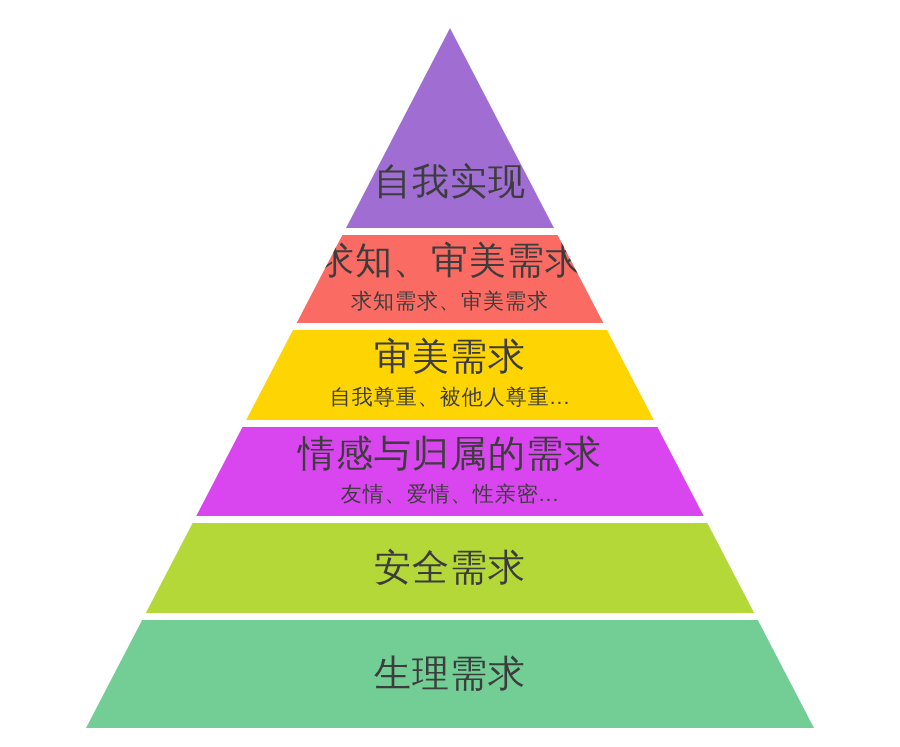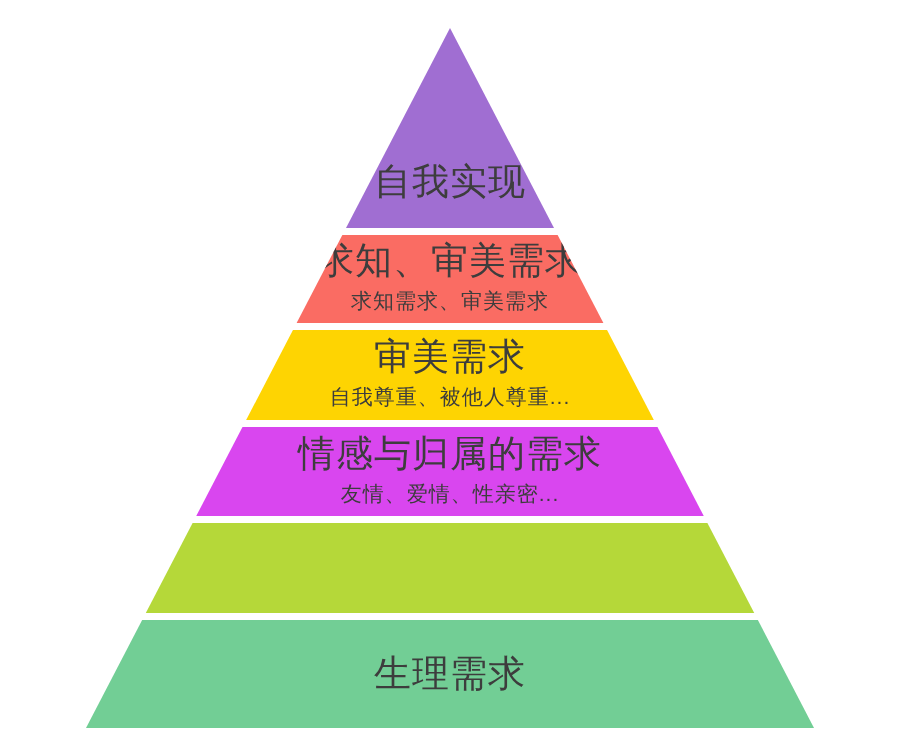--- a/index.html
+++ b/index.html
@@ -70,20 +70,21 @@
       <div class="band-title">审美需求</div>
       <div class="band-sub">自我尊重、被他人尊重...</div>
     </div>
 
     <div class="band band-3" style="background: #d946ef;">
       <div class="band-title">情感与归属的需求</div>
       <div class="band-sub">友情、爱情、性亲密...</div>
     </div>
 
     <div class="band band-4" style="background: rgb(181, 216, 57);">
+      <div class="band-title">安全需求</div>
     </div>
 
     <div class="band band-5" style="background: rgb(114, 206, 149);">
       <div class="band-title">生理需求</div>
     </div>
 
   </div>
 </div>
 
 </body></html>

